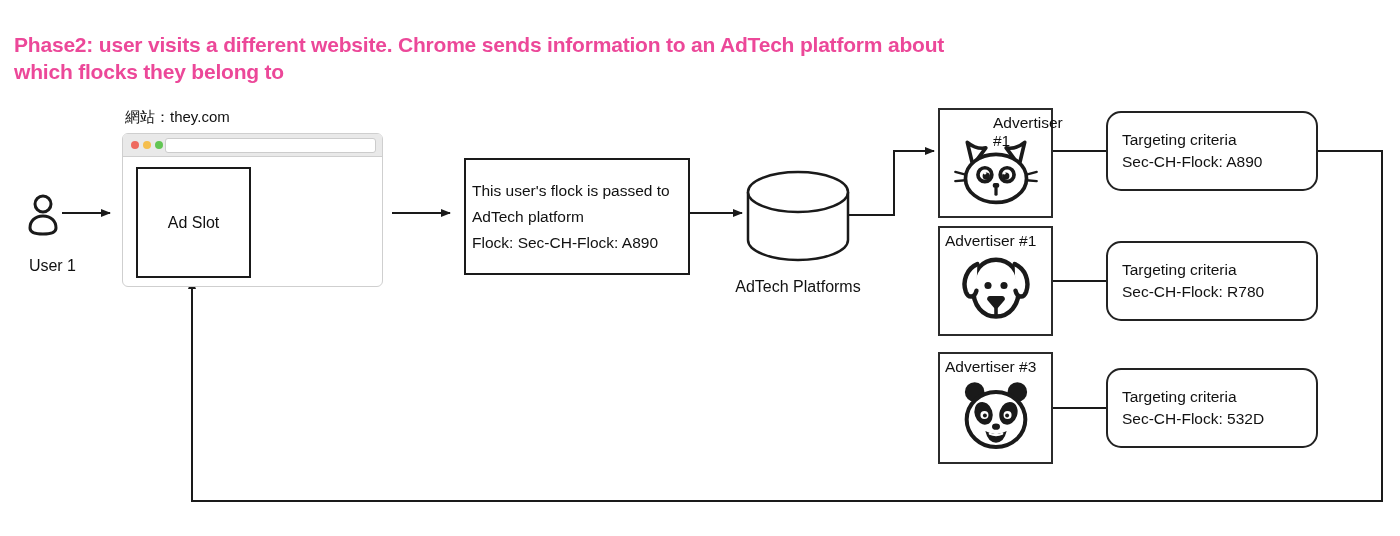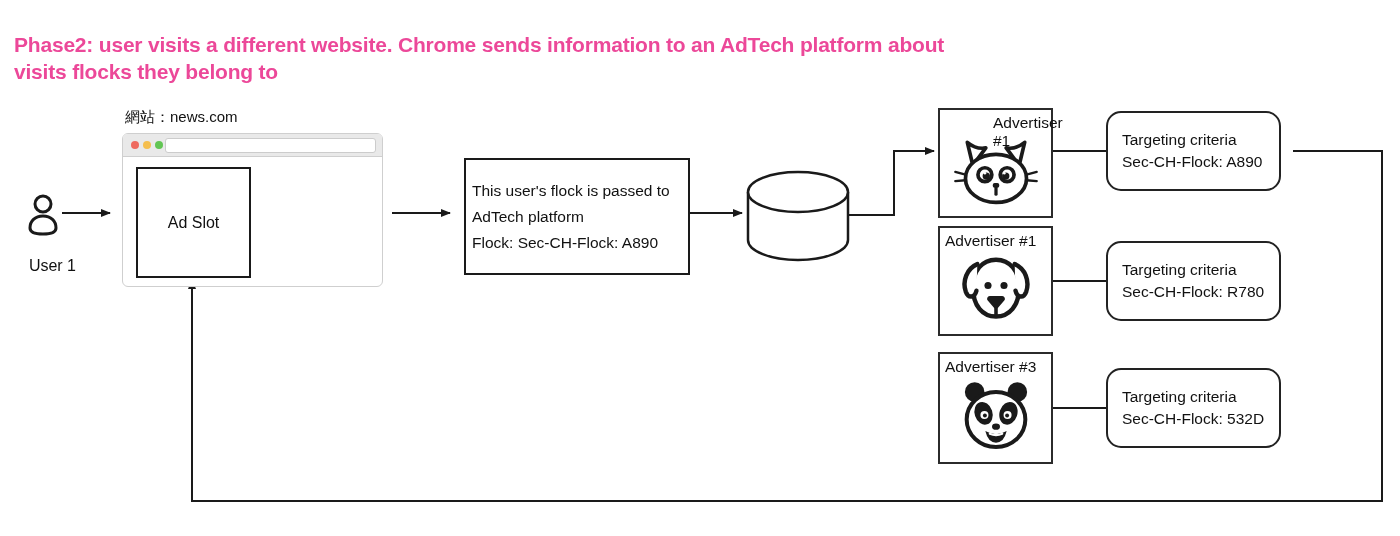--- a/index.html
+++ b/index.html
@@ -28,21 +28,21 @@
   
   #adtech-label{left:713px;top:278px;width:170px;text-align:center;font-size:16px;}
   
   .adv{left:938px;width:115px;height:110px;border:2px solid #2b2b2b;box-sizing:border-box;background:#ffffff;}
   .adv .adv-label{padding:4px 0 0 5px;font-size:15.5px;}
   .adv .adv-icon{position:absolute;left:50%;top:24px;transform:translateX(-50%);}
   #adv-1{top:108px;padding-left:48px;}
   #adv-2{top:226px;}
   #adv-3{top:352px;height:112px;}
   
-  .target{left:1106px;width:175px;height:80px;border:2px solid #222222;border-radius:15px;box-sizing:border-box;background:#ffffff;display:flex;flex-direction:column;justify-content:center;padding-left:14px;font-size:15.5px;line-height:22px;}
+  .target{left:1106px;width:212px;height:80px;border:2px solid #222222;border-radius:15px;box-sizing:border-box;background:#ffffff;display:flex;flex-direction:column;justify-content:center;padding-left:14px;font-size:15.5px;line-height:22px;}
   #target-1{top:111px;}
   #target-2{top:241px;}
   #target-3{top:368px;}
   svg{display:block;}
   #wires{position:absolute;left:0;top:0;}
 </style>
 </head>
 <body>
 
 <div id="canvas">
@@ -65,50 +65,51 @@
     </g>
 
     <g stroke="#1a1a1a" stroke-width="2.5" fill="#ffffff">
       <path d="M748,192 L748,240 A50,20 0 0 0 848,240 L848,192"></path>
       <ellipse cx="798" cy="192" rx="50" ry="20"></ellipse>
     </g>
   </svg>
 
   <div id="title" class="abs">
     <div>Phase2:  user visits a different website. Chrome sends information to an AdTech platform about</div>
-    <div>visits flocks they belong to</div>
+    <div>which flocks they belong to</div>
   </div>
 
   <svg class="abs" style="left:25px;top:194px;" width="36" height="44" viewBox="0 0 36 44">
     <g stroke="#1a1a1a" stroke-width="3" fill="none" stroke-linecap="round" stroke-linejoin="round">
       <circle cx="18" cy="10" r="8"></circle>
       <path d="M18,22 C10,22 5,27 5,34 C5,38.5 9,40 18,40 C27,40 31,38.5 31,34 C31,27 26,22 18,22 Z"></path>
     </g>
   </svg>
   <div id="user-label" class="abs">User 1</div>
 
-  <div id="site-label" class="abs">網站：news.com</div>
+  <div id="site-label" class="abs">網站：they.com</div>
   <div id="browser" class="abs">
     <div id="browser-bar">
       <span class="dot" id="dot-red"></span>
       <span class="dot" id="dot-yellow"></span>
       <span class="dot" id="dot-green"></span>
       <div id="url-bar" title=""></div>
     </div>
     <div id="ad-slot">
       <span>Ad Slot</span>
     </div>
   </div>
 
   <div id="flock-box" class="abs">
     <div>This user's flock is passed to</div>
     <div>AdTech platform</div>
     <div>Flock: Sec-CH-Flock: A890</div>
   </div>
 
+  <div id="adtech-label" class="abs">AdTech Platforms</div>
 
   <div id="adv-1" class="abs adv">
     <div class="adv-label">Advertiser #1</div>
     <svg class="adv-icon" width="86" height="74" viewBox="0 0 90 80">
       <g stroke="#1a1a1a" stroke-width="4" fill="#ffffff" stroke-linejoin="round" stroke-linecap="round">
         <path d="M20,34 L14,9 Q24,17 34,15 Z"></path>
         <path d="M70,34 L76,9 Q66,17 56,15 Z"></path>
         <ellipse cx="45" cy="48" rx="33" ry="26"></ellipse>
         <circle cx="33" cy="44" r="7.5"></circle>
         <circle cx="57" cy="44" r="7.5"></circle>

